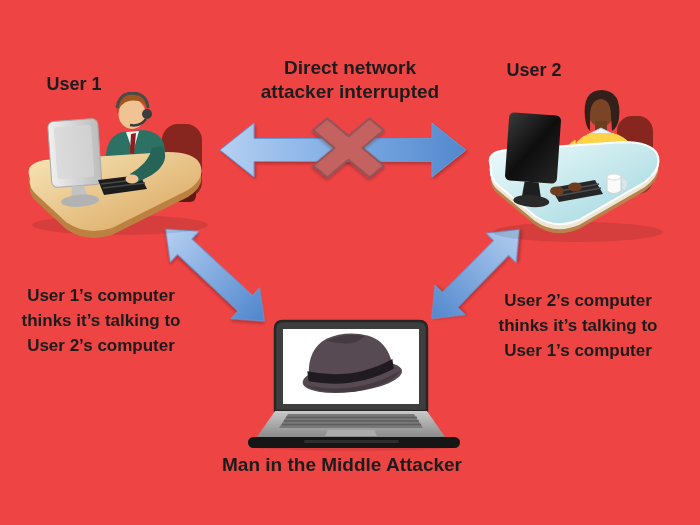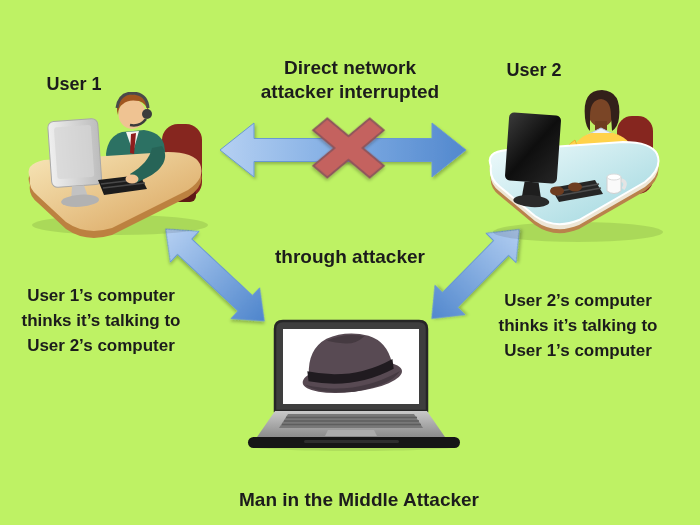--- a/index.html
+++ b/index.html
@@ -1,17 +1,17 @@
 <!DOCTYPE html>
 <html><head>
 <meta charset="utf-8">
 <style>
   html,body{margin:0;padding:0;}
   body{font-family:"Liberation Sans",sans-serif;background:#ffffff;}
-  .canvas{position:relative;width:700px;height:525px;background:#bef264;overflow:hidden;}
+  .canvas{position:relative;width:700px;height:525px;background:#ef4444;overflow:hidden;}
   .layer{position:absolute;left:0;top:0;}
   .clip{position:absolute;}
   .lbl{position:absolute;color:#1C1C1C;font-weight:700;text-align:center;}
   .lbl span{display:block;}
   .t18{font-size:18px;line-height:22px;}
   .t19{font-size:19px;line-height:24px;}
   .t17{font-size:17px;line-height:25px;}
 </style>
 </head>
 <body>
@@ -187,32 +187,31 @@
   <div class="lbl t18" style="left:478px;top:59px;width:112px;">
     <span>User 2</span>
   </div>
 
   <div class="lbl t19" style="left:235px;top:56px;width:230px;">
     <span>Direct network</span>
     <span>attacker interrupted</span>
   </div>
 
   <div class="lbl t19" style="left:235px;top:245px;width:230px;">
-    <span>through attacker</span>
   </div>
 
   <div class="lbl t17" style="left:2px;top:283px;width:198px;">
     <span>User 1’s computer</span>
     <span>thinks it’s talking to</span>
     <span>User 2’s computer</span>
   </div>
 
   <div class="lbl t17" style="left:476px;top:288px;width:204px;">
     <span>User 2’s computer</span>
     <span>thinks it’s talking to</span>
     <span>User 1’s computer</span>
   </div>
 
-  <div class="lbl t19" style="left:234px;top:453px;width:250px;margin-top:35px;">
+  <div class="lbl t19" style="left:217px;top:453px;width:250px;">
     <span>Man in the Middle Attacker</span>
   </div>
 
 </div>
 
 </body></html>

